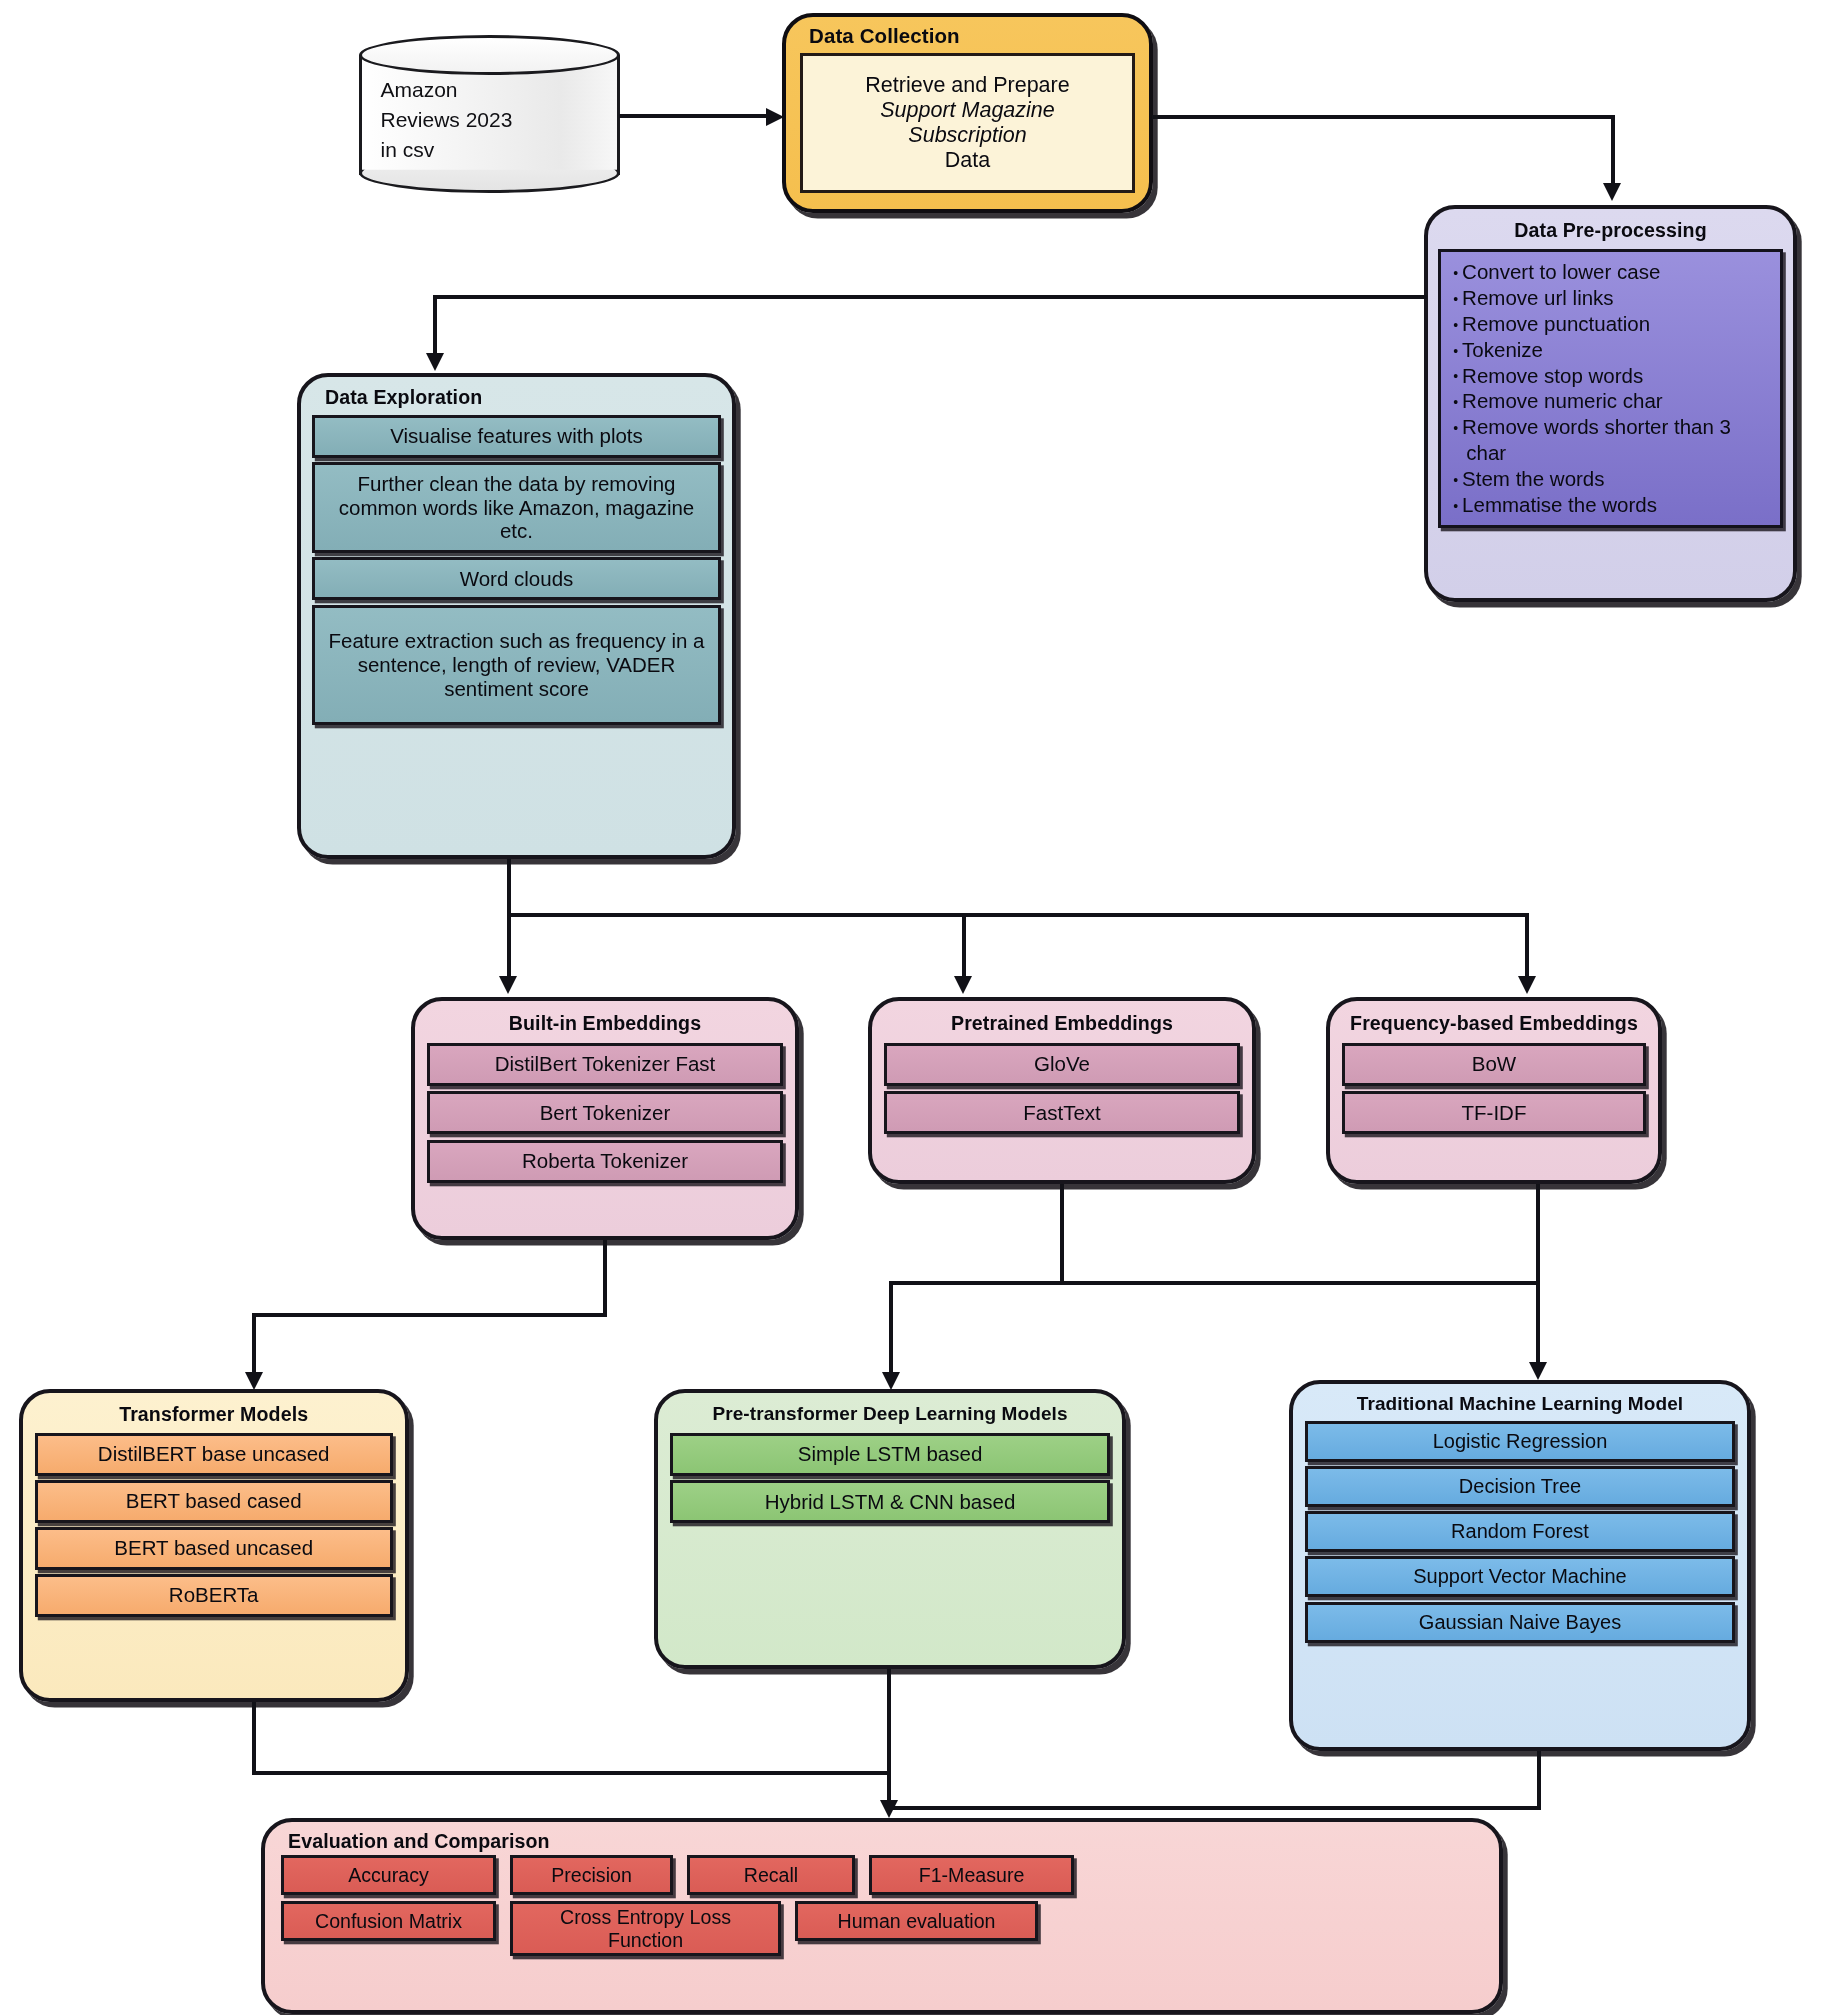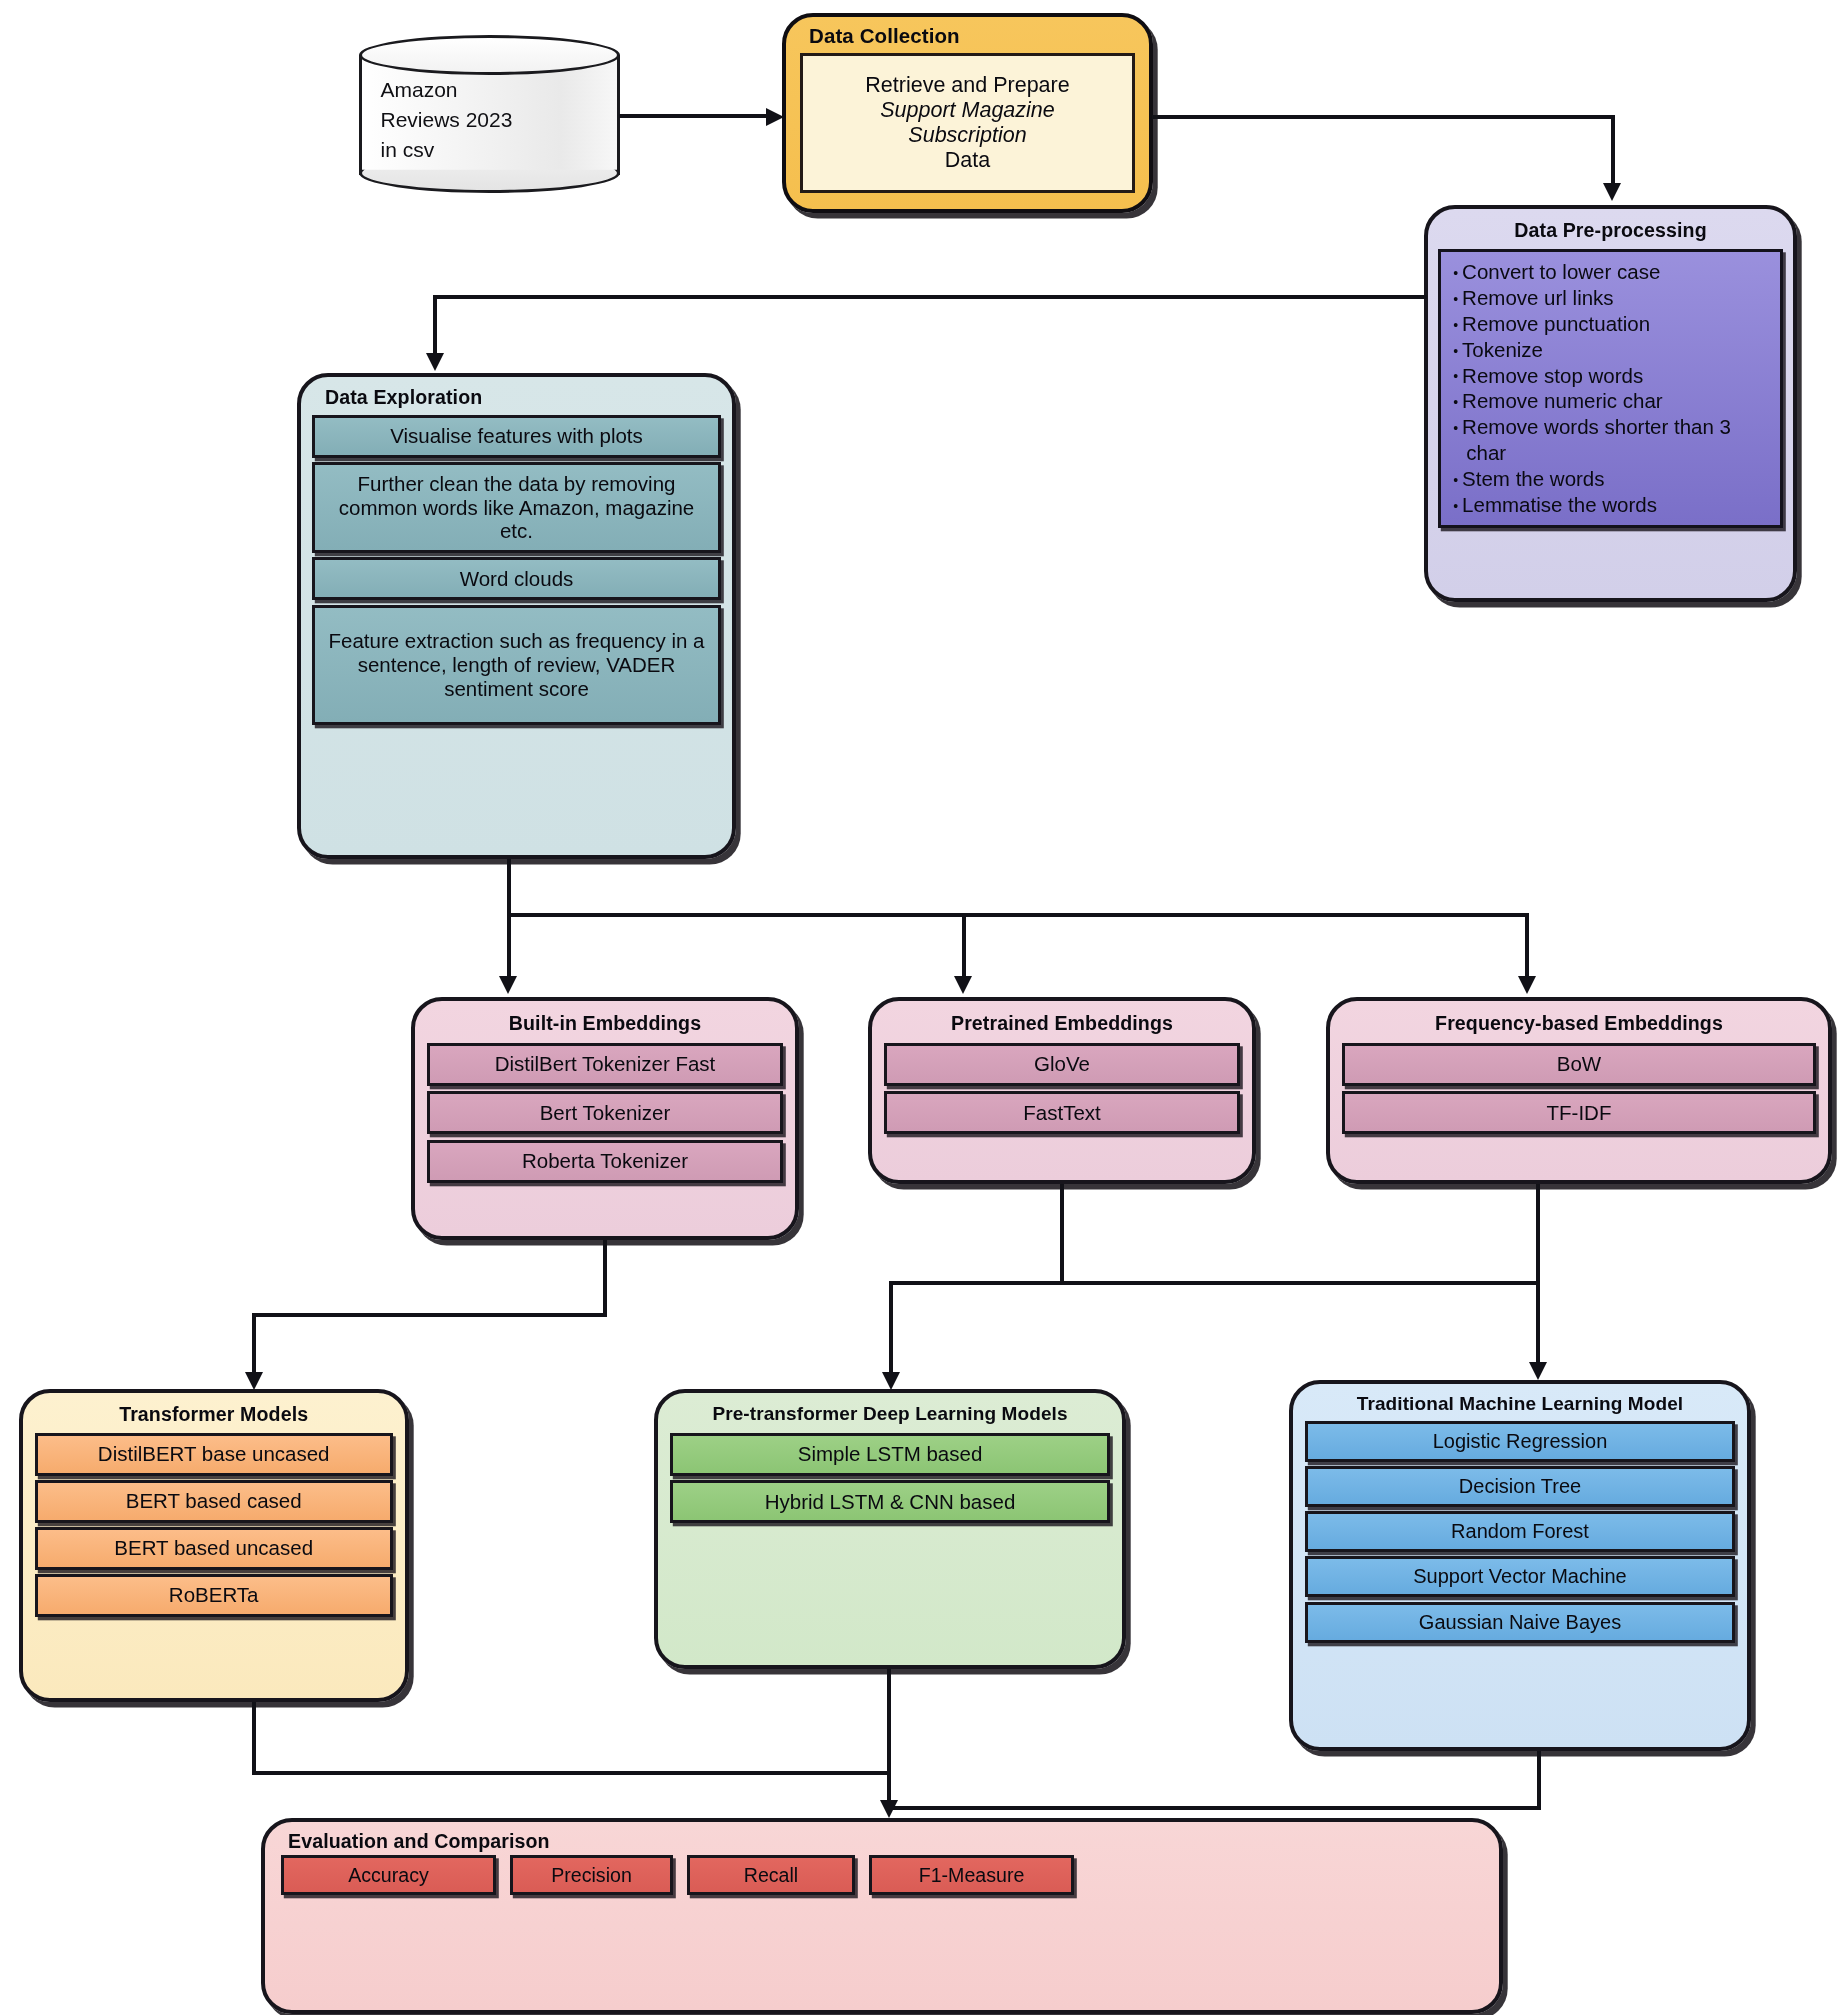--- a/index.html
+++ b/index.html
@@ -144,21 +144,21 @@
   }
   .embed .group-title{font-size:19.6px;padding:11.2px 0 7.5px 0;font-weight:bold;}
   .embed .items{padding:0 12px 12px 12px;gap:5.6px;}
   .embed .item{
     width:100%;min-height:43px;
     background:linear-gradient(180deg,#d9a6be 0%,#cf9bb4 100%);
     font-size:20.5px;
   }
   #builtin{left:411px; top:997px; width:388px; height:243px;}
   #pretrained{left:868px; top:997px; width:388px; height:187px;}
-  #freqbased{left:1326px; top:997px; width:506px; height:187px;}
+  #freqbased{left:1326px; top:997px; width:336px; height:187px;}
 
   
   #transformer{
     left:18.7px; top:1389px; width:390px; height:313px;
     background:linear-gradient(180deg,#fdf1cf 0%,#fbe9bd 100%);
   }
   #transformer .group-title{font-size:19.6px;padding:10.3px 0 6.5px 0;}
   #transformer .items{padding:0 12px 12px 12px;gap:4px;}
   #transformer .item{
     width:100%;min-height:43px;
@@ -384,17 +384,22 @@
 
   <div class="group" id="evaluation">
     <div class="group-title">Evaluation and Comparison</div>
     <div class="eval-rows">
       <div class="eval-row">
         <div class="item e-acc">Accuracy</div>
         <div class="item e-prec">Precision</div>
         <div class="item e-rec">Recall</div>
         <div class="item e-f1">F1-Measure</div>
       </div>
+      <div class="eval-row">
+        <div class="item e-cm">Confusion Matrix</div>
+        <div class="item e-ce">Cross Entropy Loss Function</div>
+        <div class="item e-he">Human evaluation</div>
+      </div>
     </div>
   </div>
 
 </div>
 
 
 </body></html>

